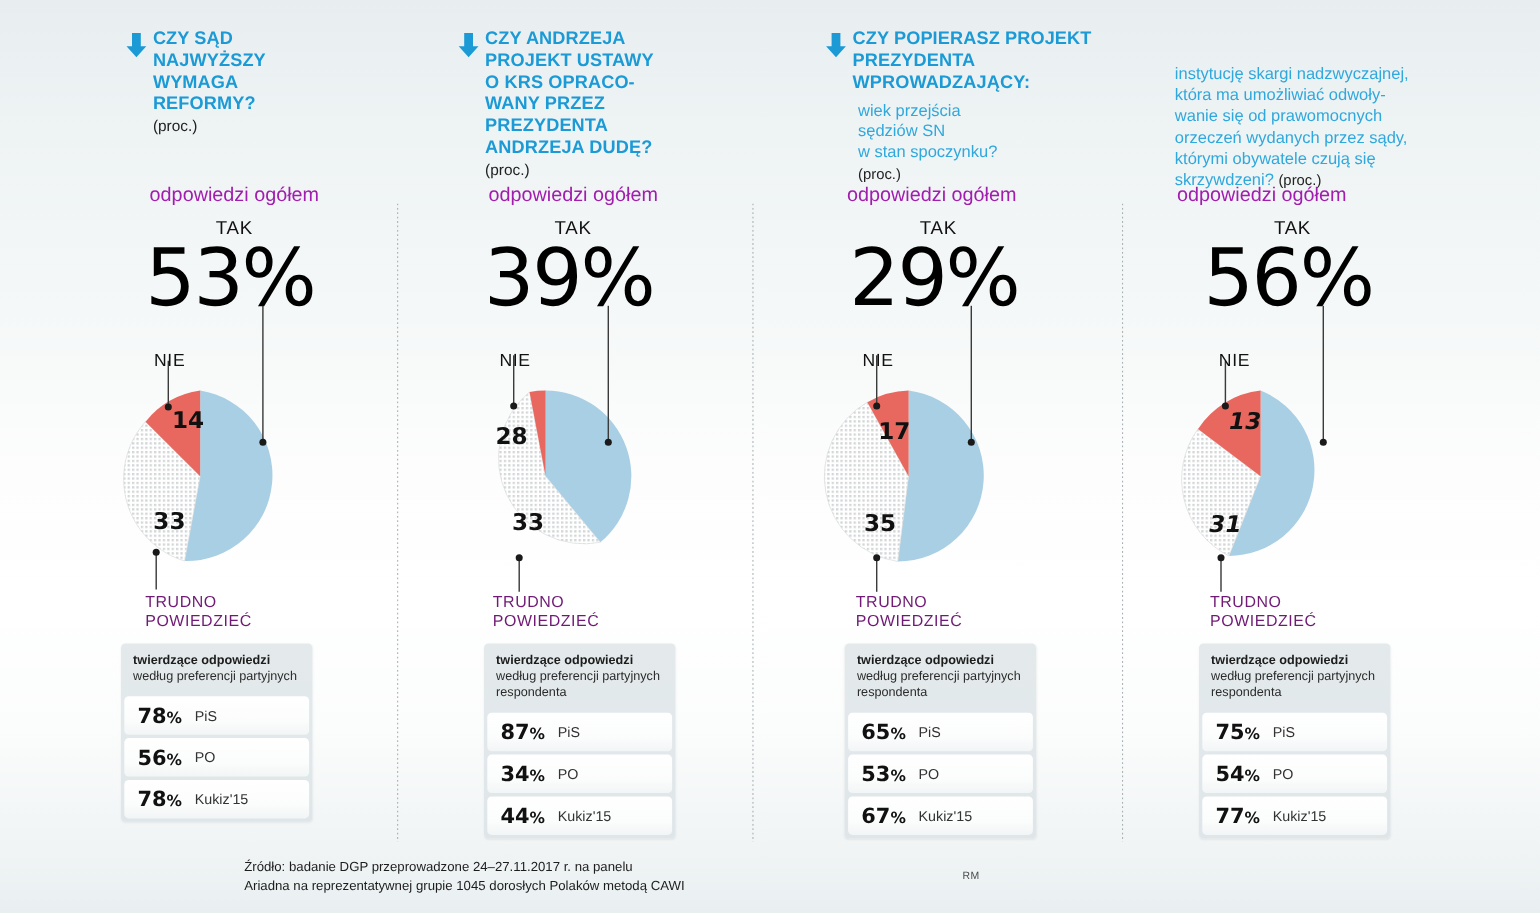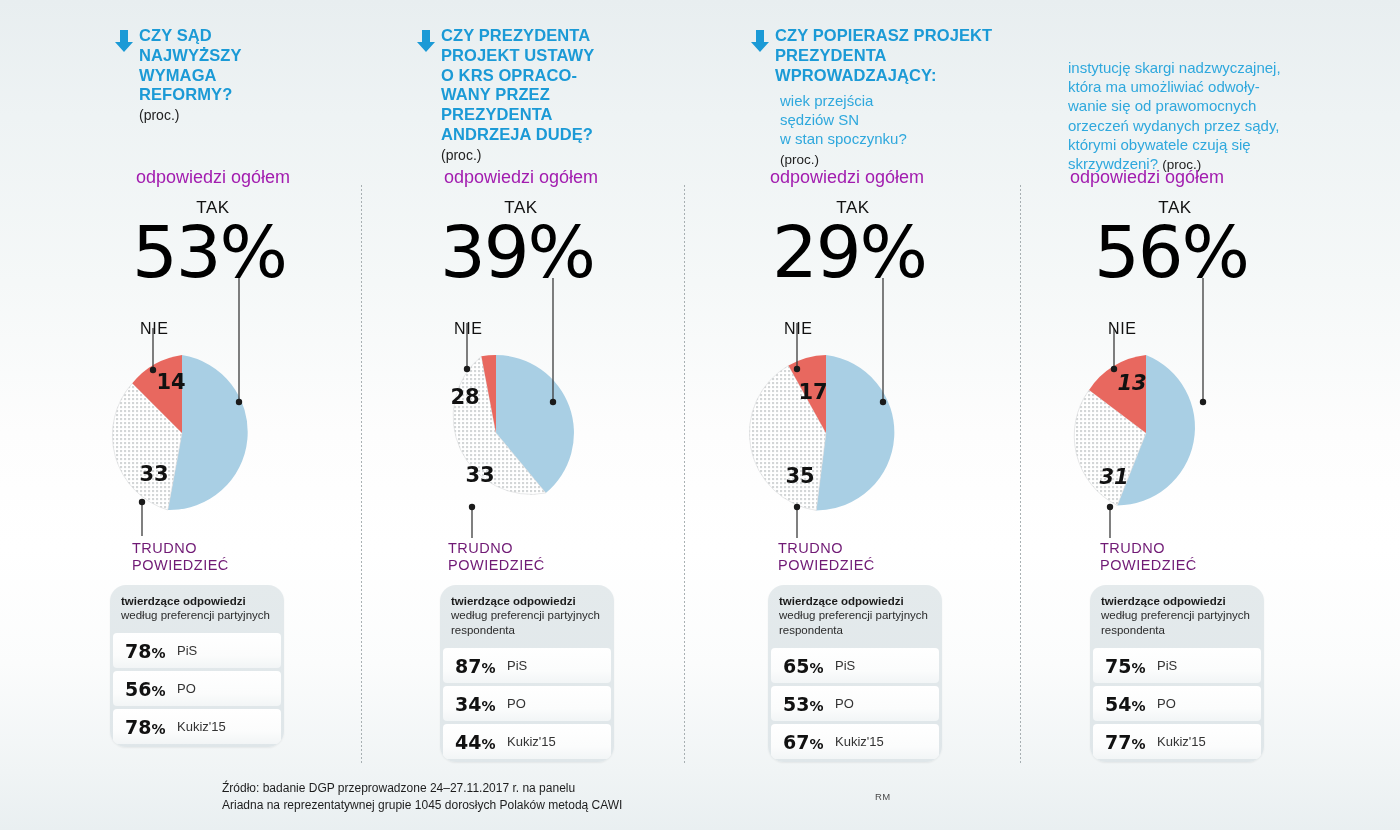--- a/index.html
+++ b/index.html
@@ -35,21 +35,21 @@
   .tak-lbl{font-size:17px;letter-spacing:.6px;color:#111;margin-left:8px;}
   .tak-big{font-size:72px;line-height:.96;font-weight:normal;color:#000;
            font-family:"DejaVu Sans","Liberation Sans",sans-serif;letter-spacing:-2px;}
 
   
   .pie{position:absolute;}
   .nie-lbl{position:absolute;font-size:16px;letter-spacing:.6px;color:#111;}
   .tp-lbl{position:absolute;font-size:14.5px;line-height:1.18;letter-spacing:.5px;color:#701a75;}
 
   
-  .ptable{position:absolute;width:174px;border-radius:16px;overflow:hidden;
+  .ptable{position:absolute;width:174px;border-radius:4px;overflow:hidden;
           background:linear-gradient(180deg,#e4eaec 0%,#dfe6e9 100%);
           box-shadow:0 1px 2px rgba(0,0,0,.06);}
   .pt-head{padding:9px 11px 8px 11px;background:transparent;}
   .pt-h1{font-size:11.5px;font-weight:bold;color:#1c1c1c;line-height:1.25;}
   .pt-h2{font-size:11.5px;color:#2b2b2b;line-height:1.3;}
   .pt-rows{padding:0;}
   .pt-row{display:flex;align-items:center;height:35px;
           background:linear-gradient(180deg,#ffffff 0%,#fbfcfc 65%,#f2f5f6 100%);
           border-radius:4px;margin:0 3px 3px 3px;padding-left:12px;}
   .pt-row:first-child{margin-top:2px;}
@@ -152,21 +152,21 @@
     </div>
   </div>
 
   <div class="qhead" style="left:414px;top:26px;width:240px;">
     <span class="arrow">
       <svg width="24" height="26" viewBox="0 0 24 26">
           <path d="M8 2 h8 v12 h5 L12 24 L3 14 h5 z" fill="#1b9ad6"></path>
         </svg>
     </span>
     <span class="qtitle">
-      <span>CZY PREZYDENTA</span><br>
+      <span>CZY ANDRZEJA</span><br>
       <span>PROJEKT USTAWY</span><br>
       <span>O KRS OPRACO-</span><br>
       <span>WANY PRZEZ</span><br>
       <span>PREZYDENTA</span><br>
       <span>ANDRZEJA DUDĘ?</span><br>
       <span class="proc">(proc.)</span>
     </span>
   </div>
   <div class="overall" style="left:444px;top:167px;">odpowiedzi ogółem</div>
 

